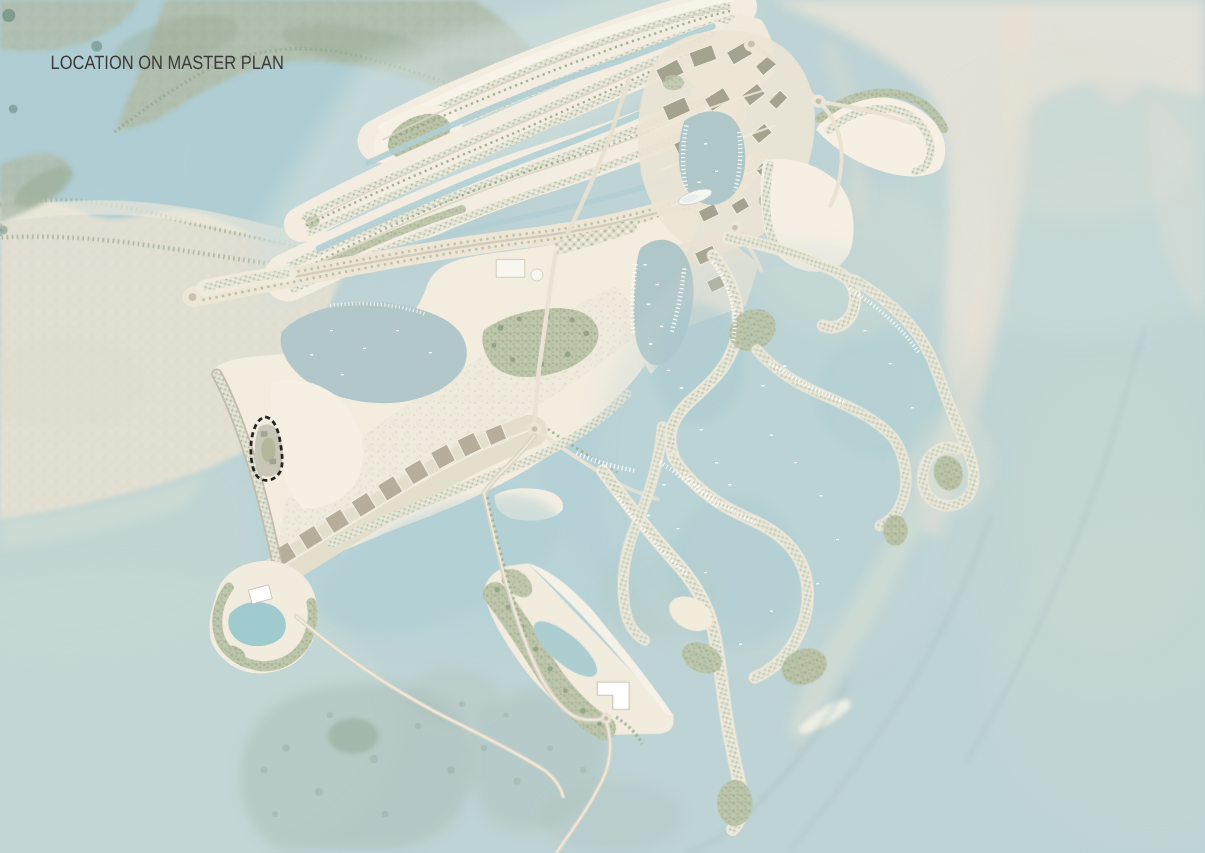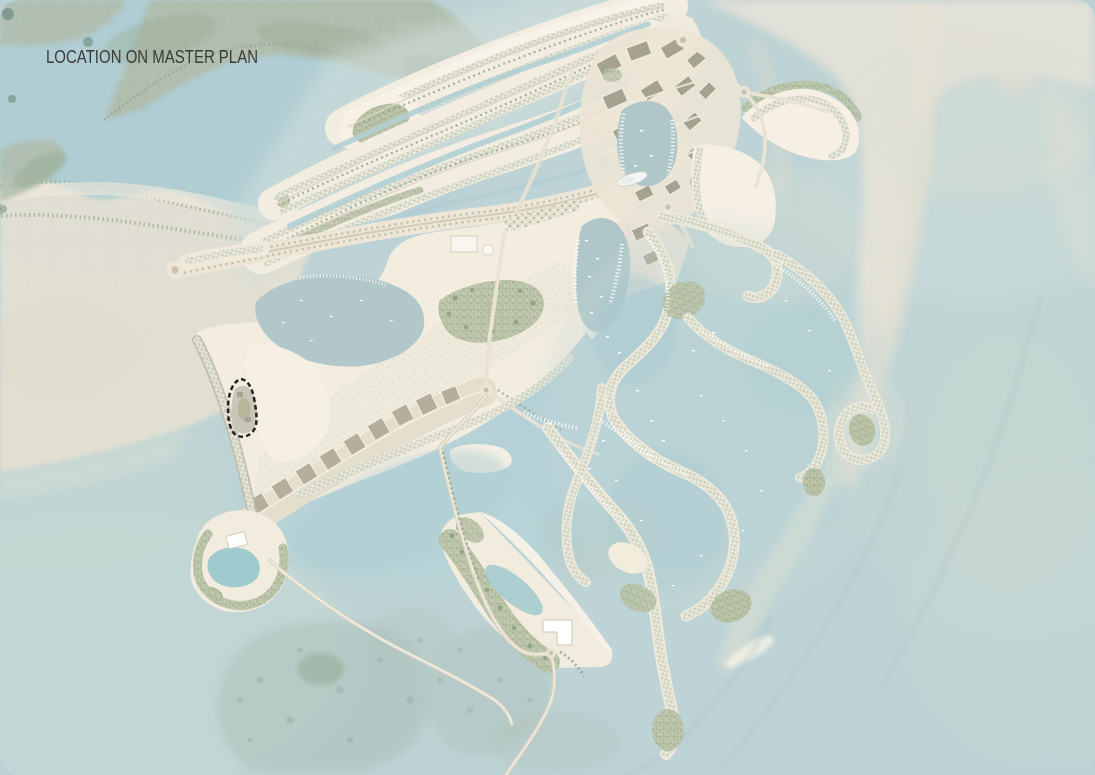--- a/index.html
+++ b/index.html
@@ -1,16 +1,16 @@
 <!DOCTYPE html>
 <html><head>
 <meta charset="utf-8">
 <style>
 html,body{margin:0;padding:0;background:#bbd1d3;}
-#map{position:relative;width:1095px;height:775px;overflow:hidden;font-family:"Liberation Sans",sans-serif;border-radius:20px;}
+#map{position:relative;width:1095px;height:775px;overflow:hidden;font-family:"Liberation Sans",sans-serif;}
 </style>
 </head>
 <body>
 <div id="map">
 <svg width="1095" height="775" viewBox="0 0 1095 775">
 <defs>
 <filter id="b2" x="-40%" y="-40%" width="180%" height="180%">
           <feGaussianBlur stdDeviation="2"></feGaussianBlur>
         </filter>
 <filter id="b5" x="-40%" y="-40%" width="180%" height="180%">

